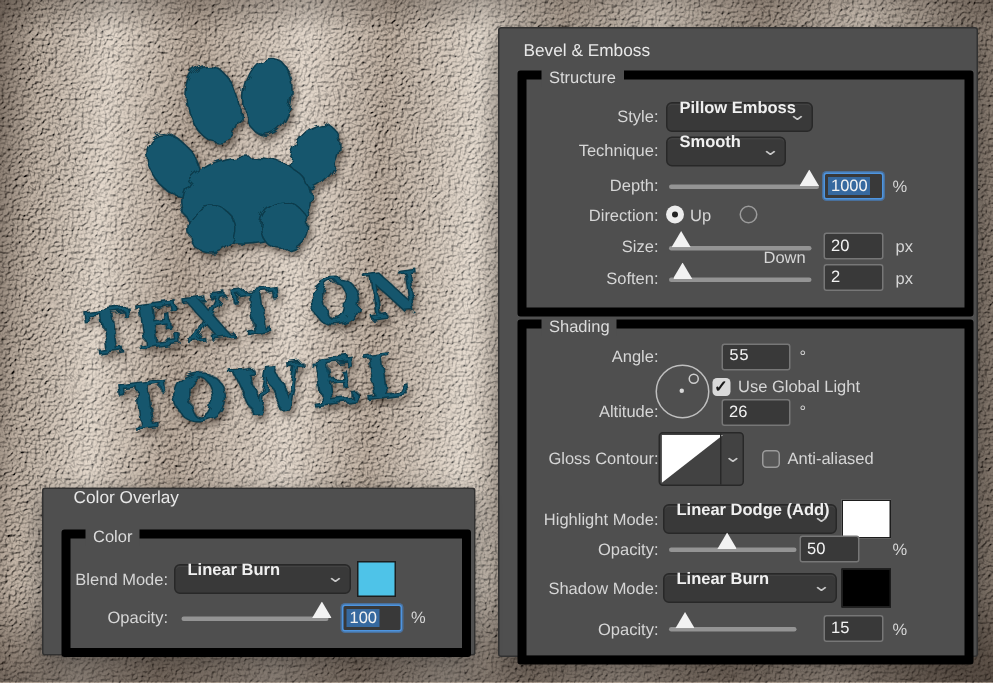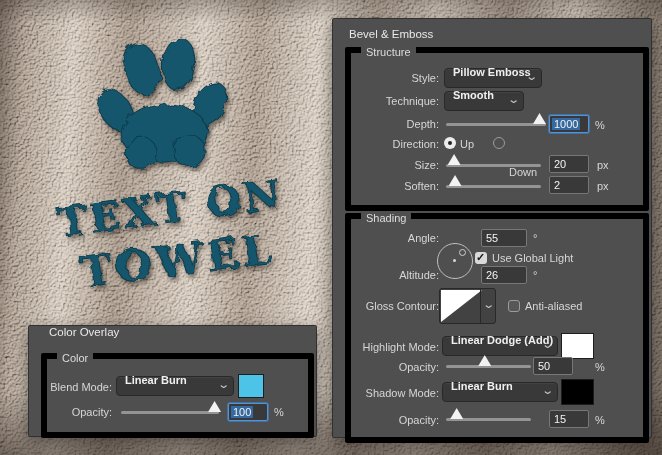--- a/index.html
+++ b/index.html
@@ -184,21 +184,21 @@
 
   <div class="group" style="left:12px;top:194px;width:292px;height:218px;">
     <span class="legend">Shading</span>
   </div>
 
   <div class="lbl" style="left:8px;top:213px;width:98px;">Angle:</div>
   <div class="dial" style="left:104px;top:224px;">
     <span class="dot"></span>
     <span class="mark"></span>
   </div>
-  <div class="num" style="left:148px;top:210px;width:46px;">
+  <div class="num" style="left:148px;top:210px;width:46px;font-family:Liberation Mono, monospace;">
     <span>55</span>
   </div>
   <div class="unit" style="left:200px;top:213px;">°</div>
 
   <span class="cb on" style="left:142px;top:233px;"></span>
   <div class="unit" style="left:159px;top:233px;">Use Global Light</div>
 
   <div class="lbl" style="left:8px;top:250px;width:98px;">Altitude:</div>
   <div class="num" style="left:148px;top:247px;width:46px;">
     <span>26</span>

